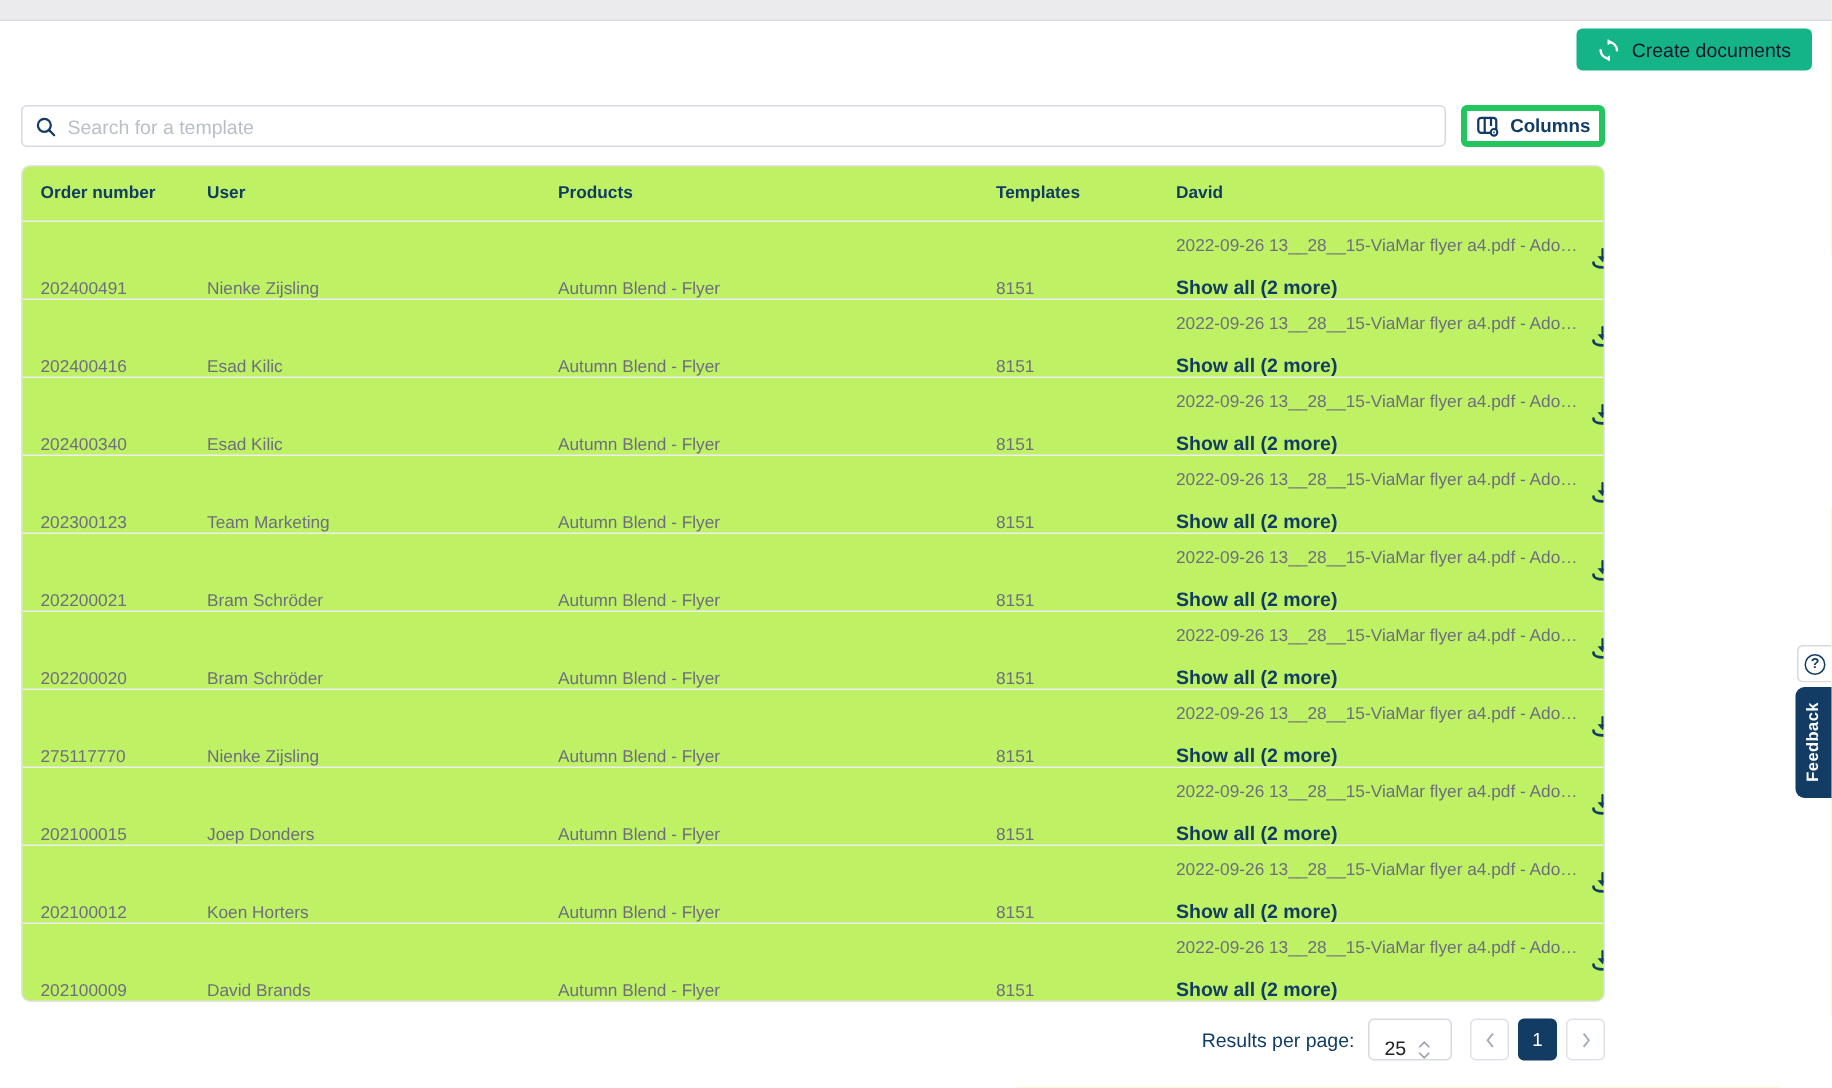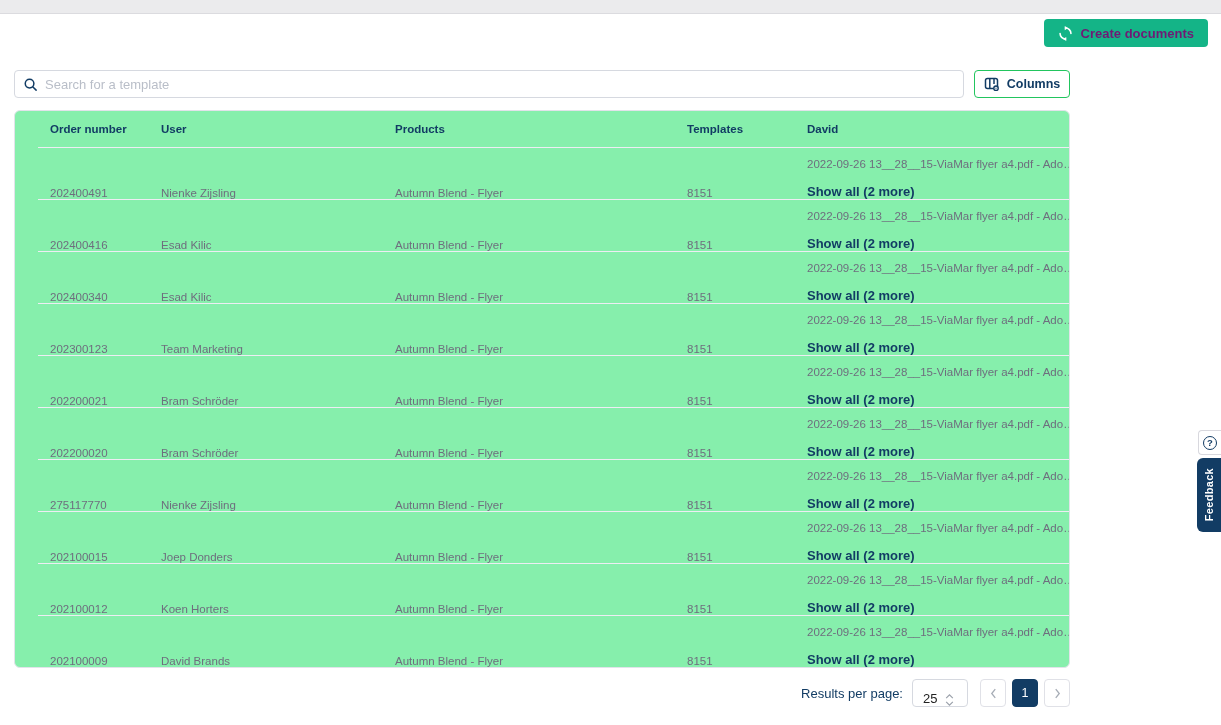--- a/index.html
+++ b/index.html
@@ -12,33 +12,33 @@
     --placeholder:#B9BEC8;
   }
   *{box-sizing:border-box;margin:0;padding:0;}
   html,body{width:1221px;height:725px;background:#ffffff;overflow:hidden;
     font-family:"Liberation Sans","DejaVu Sans",sans-serif;}
   .topbar{position:absolute;left:0;top:0;width:1221px;height:14px;
     background:#EBEBED;border-bottom:1px solid #DBDBDF;}
   .create-btn{position:absolute;top:19px;right:13px;height:28px;
     display:flex;align-items:center;gap:8px;padding:0 14px;
     background:var(--green);border:none;border-radius:4px;cursor:pointer;}
-  .create-btn span.lbl{color:#701a75;font-weight:bold;font-size:13px;}
+  .create-btn span.lbl{color:#0f172a;font-weight:normal;font-size:13px;}
   .searchbox{position:absolute;left:14px;top:70px;width:950px;height:28px;
     border:1px solid #D6D9E0;border-radius:4px;background:#fff;
     display:flex;align-items:center;padding:0 8px;gap:7px;}
   .searchbox input{border:none;outline:none;flex:1;font-size:13px;color:#14532d;
     font-family:inherit;background:transparent;}
   .searchbox input::placeholder{color:var(--placeholder);}
   .columns-btn{position:absolute;left:974px;top:70px;width:96px;height:28px;
-    background:#fff;border:1px solid #22c55e;border-radius:4px;cursor:pointer;
+    background:#fff;border:4px solid #22c55e;border-radius:4px;cursor:pointer;
     display:flex;align-items:center;justify-content:center;gap:7px;}
   .columns-btn span.lbl{color:var(--navy);font-weight:bold;font-size:12.5px;}
   .table-card{position:absolute;left:14px;top:110px;width:1056px;
-    border:1px solid var(--border);border-radius:6px;background:#86efac;overflow:hidden;padding-left:23px;}
+    border:1px solid var(--border);border-radius:6px;background:#bef264;overflow:hidden;}
   .thead{display:flex;height:36px;align-items:center;}
   .cell{padding-left:12px;}
   .c-order{width:111px;flex:none;}
   .c-user{width:234px;flex:none;}
   .c-prod{width:292px;flex:none;}
   .c-tmpl{width:120px;flex:none;}
   .c-files{flex:1;display:flex;align-items:center;}
   .thead .cell{font-size:11.5px;font-weight:bold;color:var(--navy);}
   .trow{display:flex;height:52px;align-items:flex-end;border-top:1px solid var(--row-sep);}
   .trow .cell{font-size:11.5px;color:var(--row-text);}

